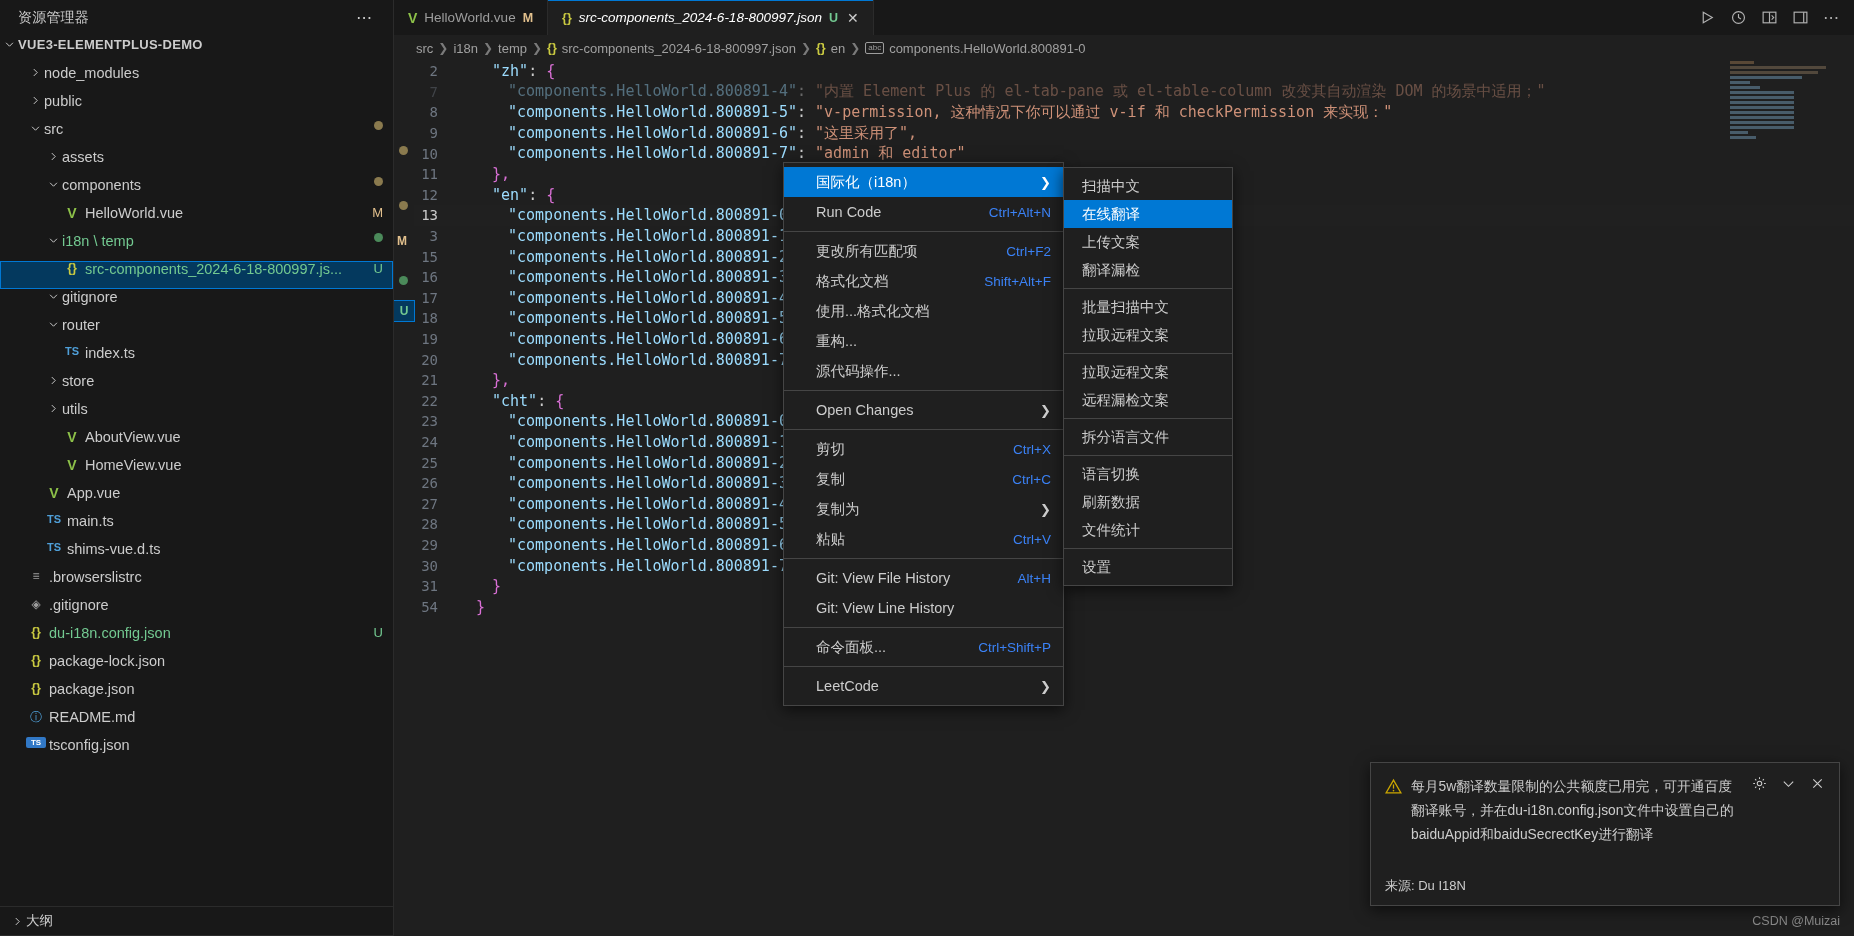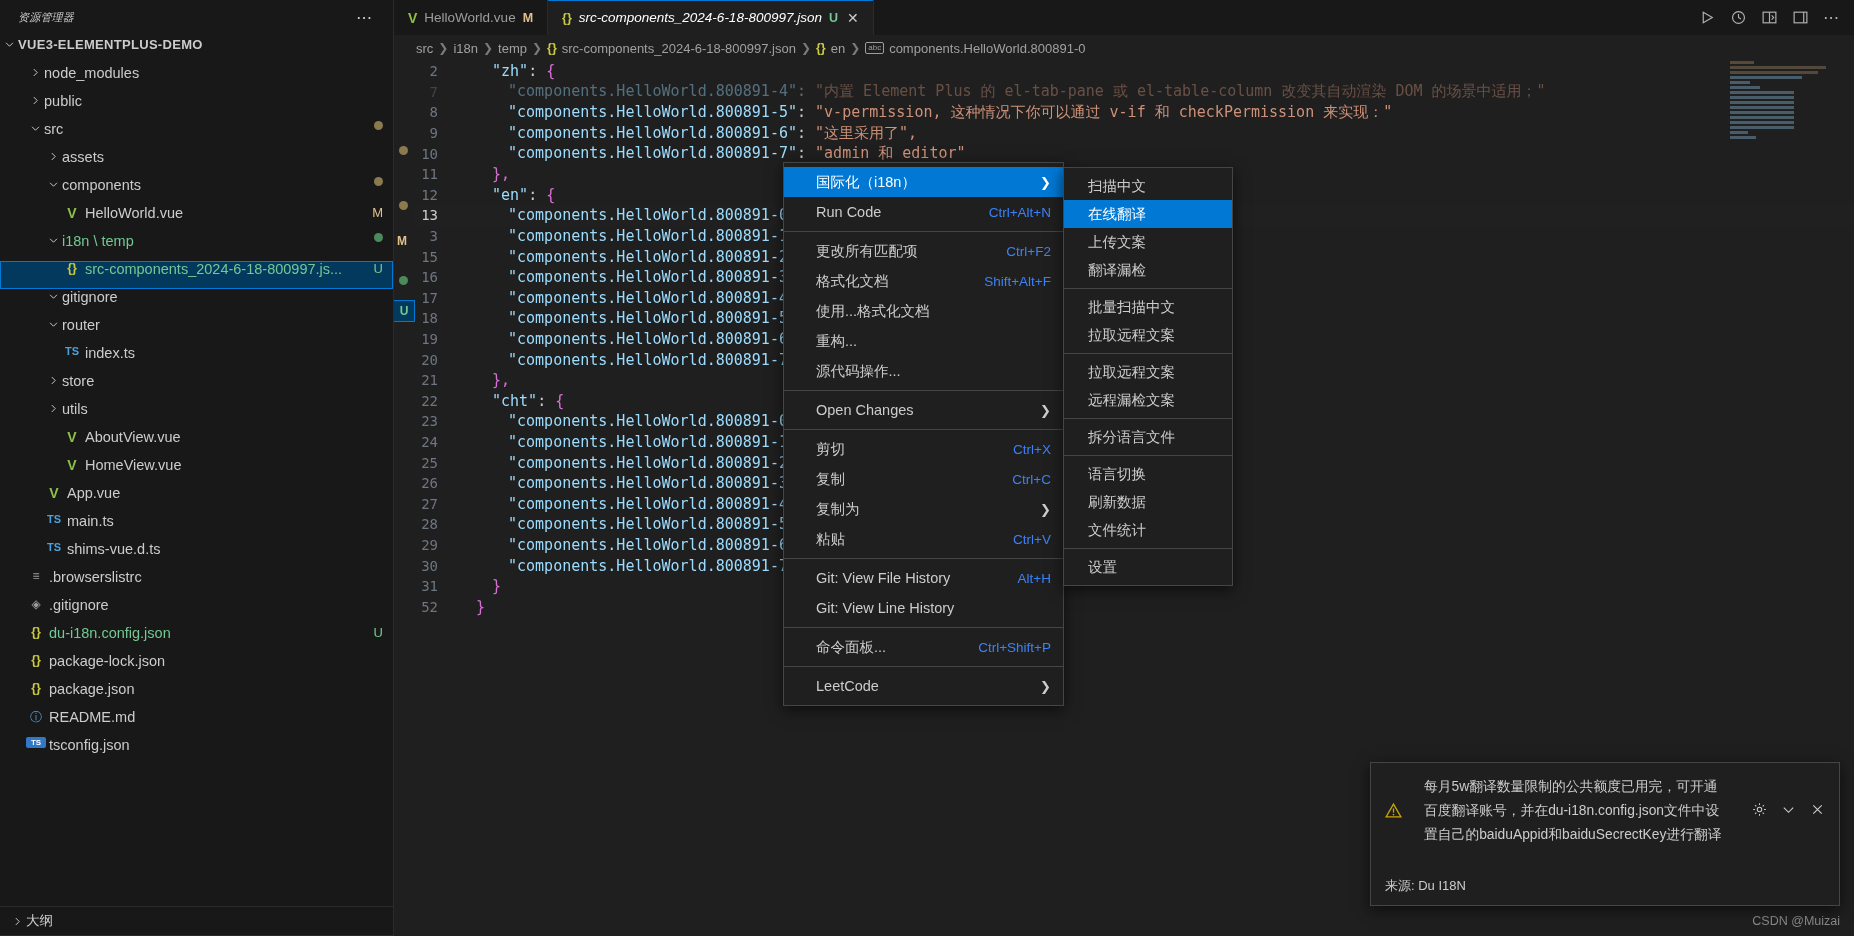--- a/index.html
+++ b/index.html
@@ -17,21 +17,21 @@
     width: 394px; height: 936px;
     background: #181818;
     border-right: 1px solid #2b2b2b;
     display: flex; flex-direction: column;
     flex: 0 0 394px;
   }
   .sb-header {
     height: 35px; display: flex; align-items: center;
     padding: 0 14px 0 18px; justify-content: space-between;
   }
-  .sb-title { font-size: 11px; color: #cccccc; letter-spacing: .2px; font-style: italic; }
+  .sb-title { font-size: 14px; color: #cccccc; letter-spacing: .2px; }
   .sb-dots { color: #cccccc; font-size: 16px; letter-spacing: 1px; cursor: pointer; padding: 0 6px;}
   .tree { flex: 1; overflow: hidden; padding-top: 2px; }
   .row {
     height: 28px; display: flex; align-items: flex-start;
     font-size: 14.5px; color: #cccccc; white-space: nowrap;
     position: relative; padding-right: 10px; cursor: pointer;
   }
   .row.selected { background:#04395e; outline:1px solid #0078d4; outline-offset:-1px; }
   .chev { width: 18px; flex: 0 0 18px; text-align: center; color: #cccccc; font-size: 12px; }
   .chev svg { vertical-align: middle; }
@@ -110,30 +110,30 @@
     height:30px; display:flex; align-items:center; padding:0 12px 0 32px;
     gap:10px; cursor:pointer; position:relative; white-space:nowrap;
   }
   .ctx-item .label { flex:1 1 auto; }
   .ctx-item .sc { color:#3b82f6; font-size:13.5px; margin-left:20px;}
   .ctx-item .arrow { color:#cccccc; font-size:13px; margin-left:16px;}
   .ctx-item.highlight { background:#0078d4; color:#ffffff; }
   .ctx-item.highlight .arrow { color:#ffffff; }
   .ctx-sep { height:1px; background:#454545; margin:4px 0; }
   .submenu { padding:4px 0; }
-  .sub-item { height:28px; display:flex; align-items:center; padding:0 26px 0 24px; cursor:pointer; white-space:nowrap;}
+  .sub-item { height:28px; display:flex; align-items:center; padding:0 26px 0 18px; cursor:pointer; white-space:nowrap;}
   .sub-item.highlight { background:#0078d4; color:#ffffff; }
 
   
   .toast {
     position:absolute; right:14px; bottom:30px; width:470px;
     background:#1f1f1f; border:1px solid #454545; box-shadow:0 4px 14px rgba(0,0,0,.6);
     padding:12px 14px 10px 14px; z-index:60;
   }
-  .toast-top { display:flex; align-items:center; gap:22px; }
+  .toast-top { display:flex; align-items:flex-start; gap:9px; }
   .toast-msg { flex:1 1 auto; font-size:13.8px; line-height:24px; color:#cccccc; }
   .toast-actions { display:flex; align-items:center; gap:14px; padding-top:1px; }
   .toast-actions span { cursor:pointer; color:#cccccc; }
   .toast-source { margin-top:30px; font-size:13px; color:#cccccc; }
   .watermark { position:absolute; right:14px; bottom:8px; font-size:12.5px; color:#8a8a8a; }
 </style>
 </head>
 <body>
 
 <div class="app">
@@ -424,21 +424,21 @@
             <div class="code-line"><span class="ln">22</span><span class="ctext"><span style="display:inline-block;width:32px"></span><span class="k-str">"cht"</span><span class="punct">: </span><span class="brace-p">{</span></span></div>
             <div class="code-line"><span class="ln">23</span><span class="ctext"><span style="display:inline-block;width:48px"></span><span class="k-str">"components.HelloWorld.800891-0"</span><span class="punct">: </span><span class="v-str">"</span></span></div>
             <div class="code-line"><span class="ln">24</span><span class="ctext"><span style="display:inline-block;width:48px"></span><span class="k-str">"components.HelloWorld.800891-1"</span><span class="punct">: </span><span class="v-str">"</span></span></div>
             <div class="code-line"><span class="ln">25</span><span class="ctext"><span style="display:inline-block;width:48px"></span><span class="k-str">"components.HelloWorld.800891-2"</span><span class="punct">: </span><span class="v-str">"</span></span></div>
             <div class="code-line"><span class="ln">26</span><span class="ctext"><span style="display:inline-block;width:48px"></span><span class="k-str">"components.HelloWorld.800891-3"</span><span class="punct">: </span><span class="v-str">"</span></span></div>
             <div class="code-line"><span class="ln">27</span><span class="ctext"><span style="display:inline-block;width:48px"></span><span class="k-str">"components.HelloWorld.800891-4"</span><span class="punct">: </span><span class="v-str">"</span></span></div>
             <div class="code-line"><span class="ln">28</span><span class="ctext"><span style="display:inline-block;width:48px"></span><span class="k-str">"components.HelloWorld.800891-5"</span><span class="punct">: </span><span class="v-str">"</span></span></div>
             <div class="code-line"><span class="ln">29</span><span class="ctext"><span style="display:inline-block;width:48px"></span><span class="k-str">"components.HelloWorld.800891-6"</span><span class="punct">: </span><span class="v-str">"</span></span></div>
             <div class="code-line"><span class="ln">30</span><span class="ctext"><span style="display:inline-block;width:48px"></span><span class="k-str">"components.HelloWorld.800891-7"</span><span class="punct">: </span><span class="v-str">"</span></span></div>
             <div class="code-line"><span class="ln">31</span><span class="ctext"><span style="display:inline-block;width:32px"></span><span class="brace-p">}</span></span></div>
-            <div class="code-line"><span class="ln">52</span><span class="ctext"><span style="display:inline-block;width:16px"></span><span class="brace-p">}</span></span></div>
+            <div class="code-line"><span class="ln">54</span><span class="ctext"><span style="display:inline-block;width:16px"></span><span class="brace-p">}</span></span></div>
           </div>
       </div>
 
       <div class="minimap">
         <div class="mm-line" style="width:24px;background:#8a6a4a;"></div>
         <div class="mm-line" style="width:96px;background:#7d6a55;"></div>
         <div class="mm-line" style="width:88px;background:#7d6a55;"></div>
         <div class="mm-line" style="width:72px;background:#6b8ea8;"></div>
         <div class="mm-line" style="width:20px;background:#6b8ea8;"></div>
         <div class="mm-line" style="width:30px;background:#6b8ea8;"></div>

